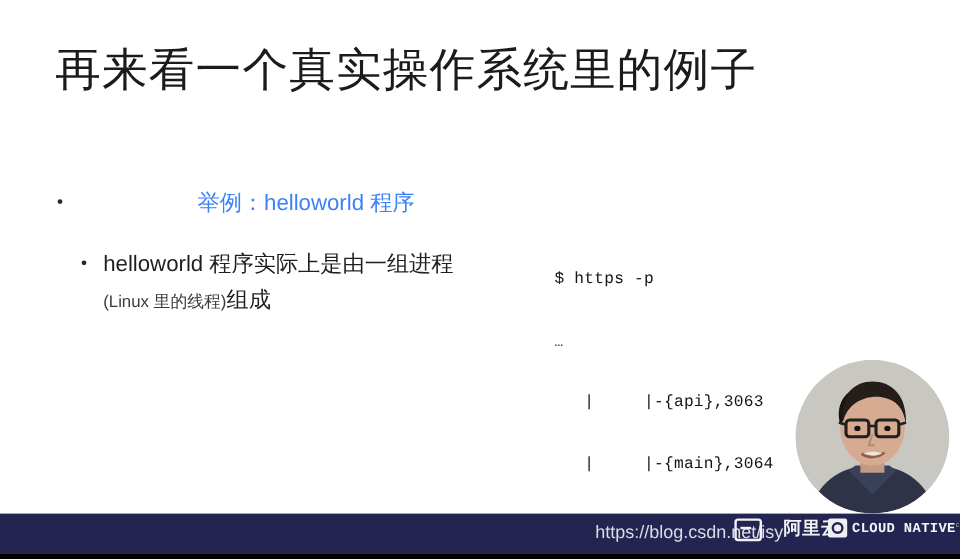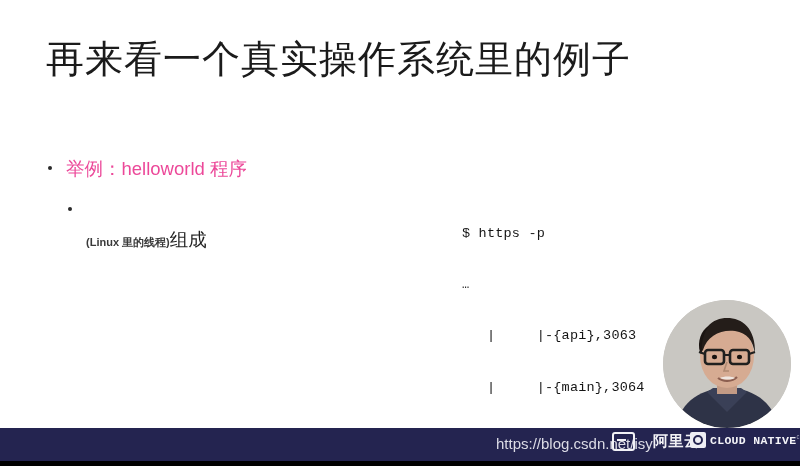--- a/index.html
+++ b/index.html
@@ -42,22 +42,23 @@
     left: 44px;
     top: 155px;
     width: 400px;
   }
 
   .bullet-l1 {
     position: relative;
     padding-left: 22px;
     font-size: 18.5px;
     line-height: 28px;
-    color: #ec4899;
-    margin-bottom: 12px;
+    color: #3b82f6;
+    margin-bottom: 22px;
+    text-align: center;
   }
   .bullet-l1 > .dot {
     position: absolute;
     left: 4px;
     top: 11px;
     width: 4px;
     height: 4px;
     border-radius: 50%;
     background: #2a2a2a;
   }
@@ -75,25 +76,24 @@
     position: absolute;
     left: 4px;
     top: 12px;
     width: 4px;
     height: 4px;
     border-radius: 50%;
     background: #2a2a2a;
   }
 
   .tiny-note {
-    font-size: 11px;
+    font-size: 14px;
     line-height: 30px;
     color: #3a3a3a;
     vertical-align: baseline;
-    font-weight: bold;
   }
 
   
   #code-block {
     position: absolute;
     left: 462px;
     top: 190px;
     font-family: "Liberation Mono", "DejaVu Sans Mono", monospace;
     font-size: 13.5px;
     line-height: 17.5px;
@@ -237,21 +237,21 @@
 
   <div id="bullets">
 
     <div class="bullet-l1">
       <span class="dot"></span>
       <span>举例：helloworld 程序</span>
     </div>
 
     <div class="bullet-l2">
       <span class="dot"></span>
-      <br>
+      <span>helloworld 程序实际上是由一组进程</span><br>
       <span class="tiny-note">(Linux 里的线程)</span><span>组成</span>
     </div>
 
 
   </div>
 
   <div id="code-block">
     <div class="code-line">$ https -p</div>
     <div class="code-line ellipsis-line">…</div>
     <div class="code-line">   |     |-{api},3063</div>

